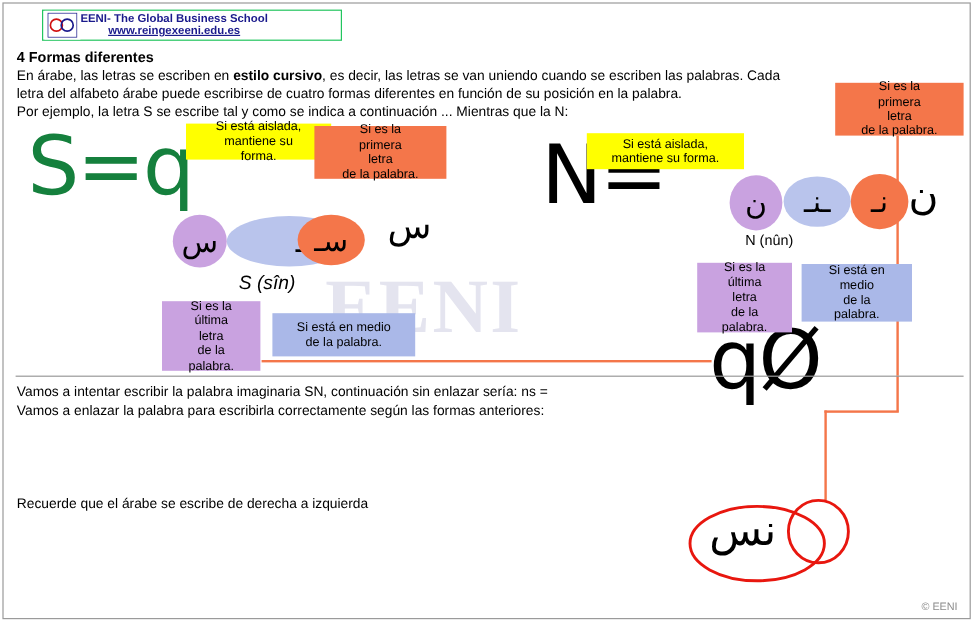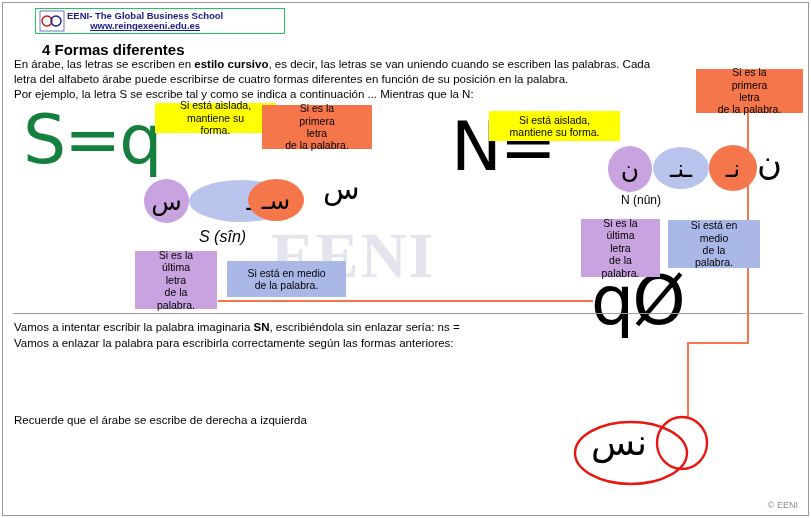--- a/index.html
+++ b/index.html
@@ -65,24 +65,23 @@
     color: #1a1a8c;
     text-decoration: underline;
     text-align: center;
   }
 
   
   .headline {
     position: absolute;
     left: 11px;
     top: 38px;
-    font-size: 15px;
+    font-size: 12px;
     font-weight: bold;
     color: #000000;
-    margin-left: 28px;
   }
   .intro {
     position: absolute;
     left: 11px;
     top: 54px;
     width: 760px;
     font-size: 11.5px;
     color: #000000;
     line-height: 1.32;
   }
@@ -225,21 +224,21 @@
     background: #9a9a9a;
   }
 
   
   .para {
     position: absolute;
     font-size: 11.5px;
     color: #000000;
     line-height: 1.35;
   }
-  .para b { font-weight: bold; margin-top: 21px; }
+  .para b { font-weight: normal; margin-top: 21px; }
   .para-1 { left: 11px; top: 317px; width: 600px; }
   .para-2 { left: 11px; top: 369px; width: 640px; }
   .para-3 { left: 11px; top: 410px; width: 640px; }
 
   
   .line {
     position: absolute;
     background: #f4764a;
   }
   .lv { width: 2px; }
@@ -342,21 +341,21 @@
 
   <div class="bubble b-purple bub-nun-1">ن</div>
   <div class="bubble b-blue bub-nun-2">ـنـ</div>
   <div class="bubble b-orange bub-nun-3">نـ</div>
   <div class="free-nun">ن</div>
   <div class="label-nun">N (nûn)</div>
 
   <div class="divider"></div>
 
   <div class="para para-1">
-    <span>Vamos a intentar escribir la palabra imaginaria </span><b>SN</b><span>, escribiéndola sin enlazar sería: ns =</span><br>
+    <span>Vamos a intentar escribir la palabra imaginaria </span><b>SN</b><span>, continuación sin enlazar sería: ns =</span><br>
     <span>Vamos a enlazar la palabra para escribirla correctamente según las formas anteriores:</span>
   </div>
   <div class="para para-3">Recuerde que el árabe se escribe de derecha a izquierda</div>
 
   <div class="red-word">
     <svg width="140" height="72" viewBox="0 0 140 72">
       <ellipse cx="58" cy="38" rx="56" ry="31" fill="none" stroke="#e8170f" stroke-width="2.4"></ellipse>
       <ellipse cx="109" cy="28" rx="25" ry="26" fill="none" stroke="#e8170f" stroke-width="2.4"></ellipse>
     </svg>
   </div>

